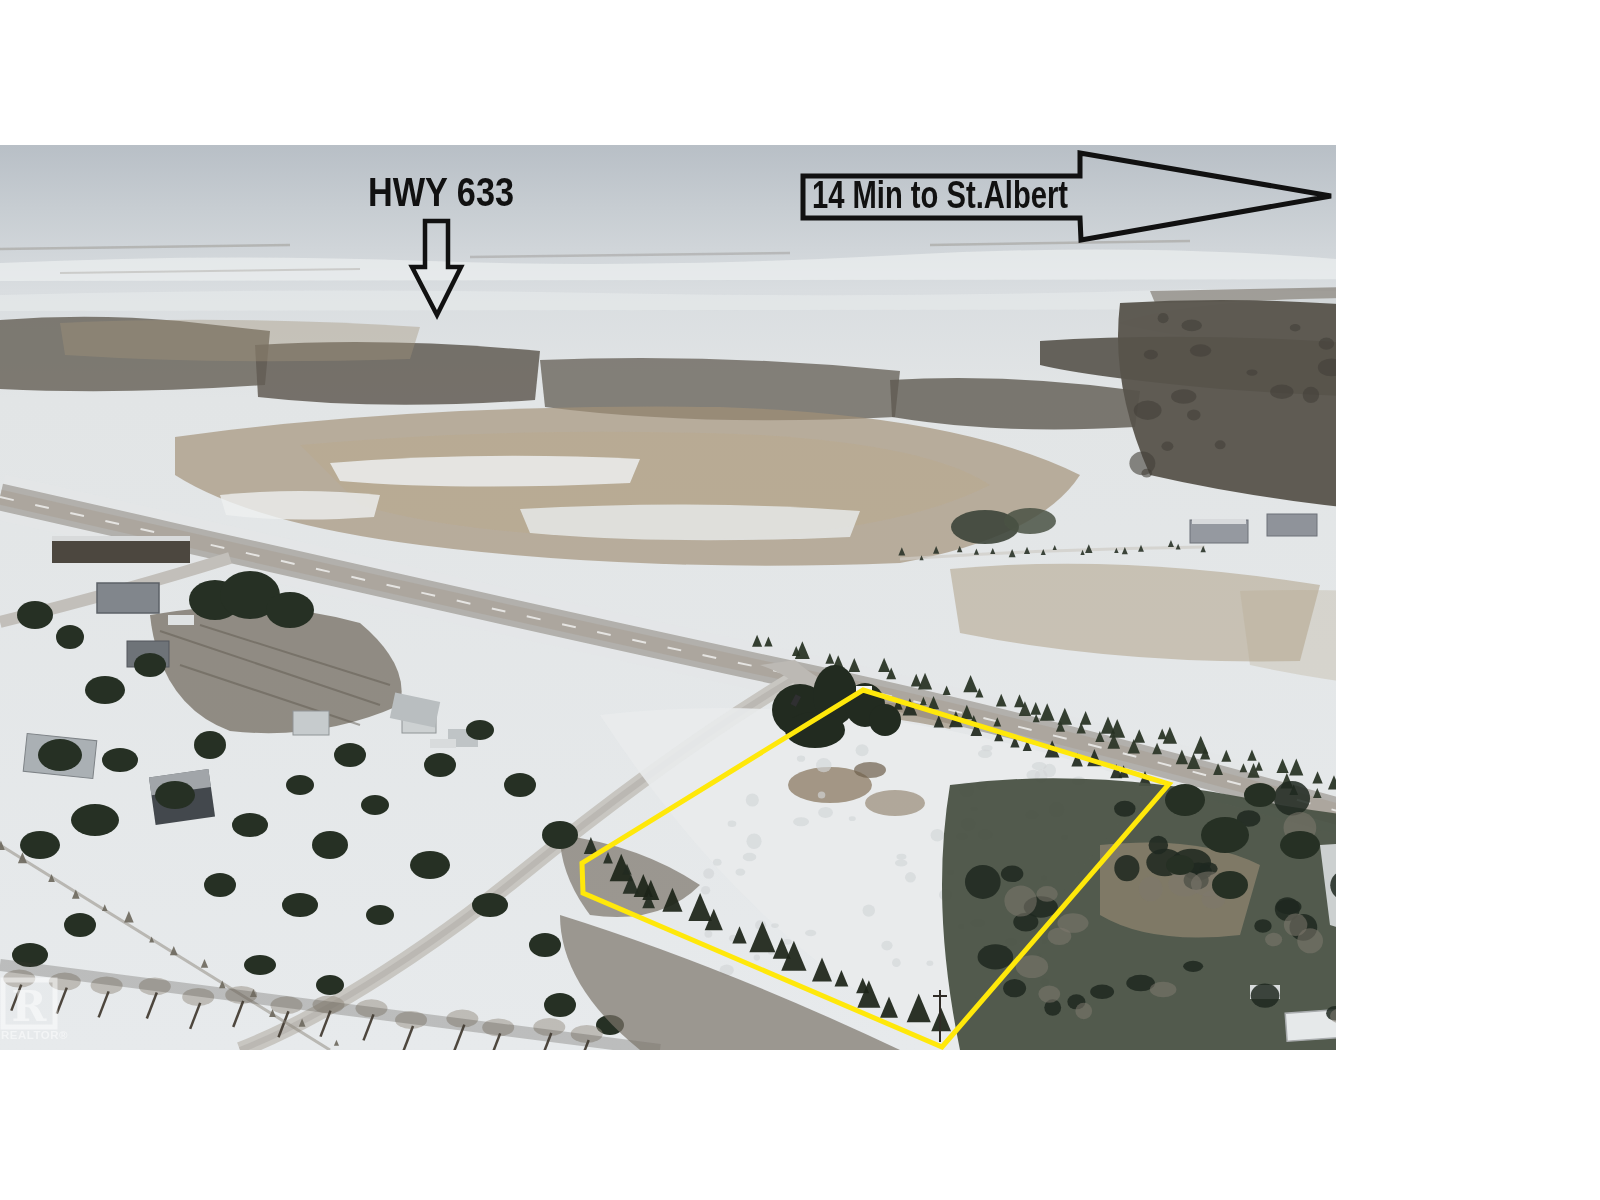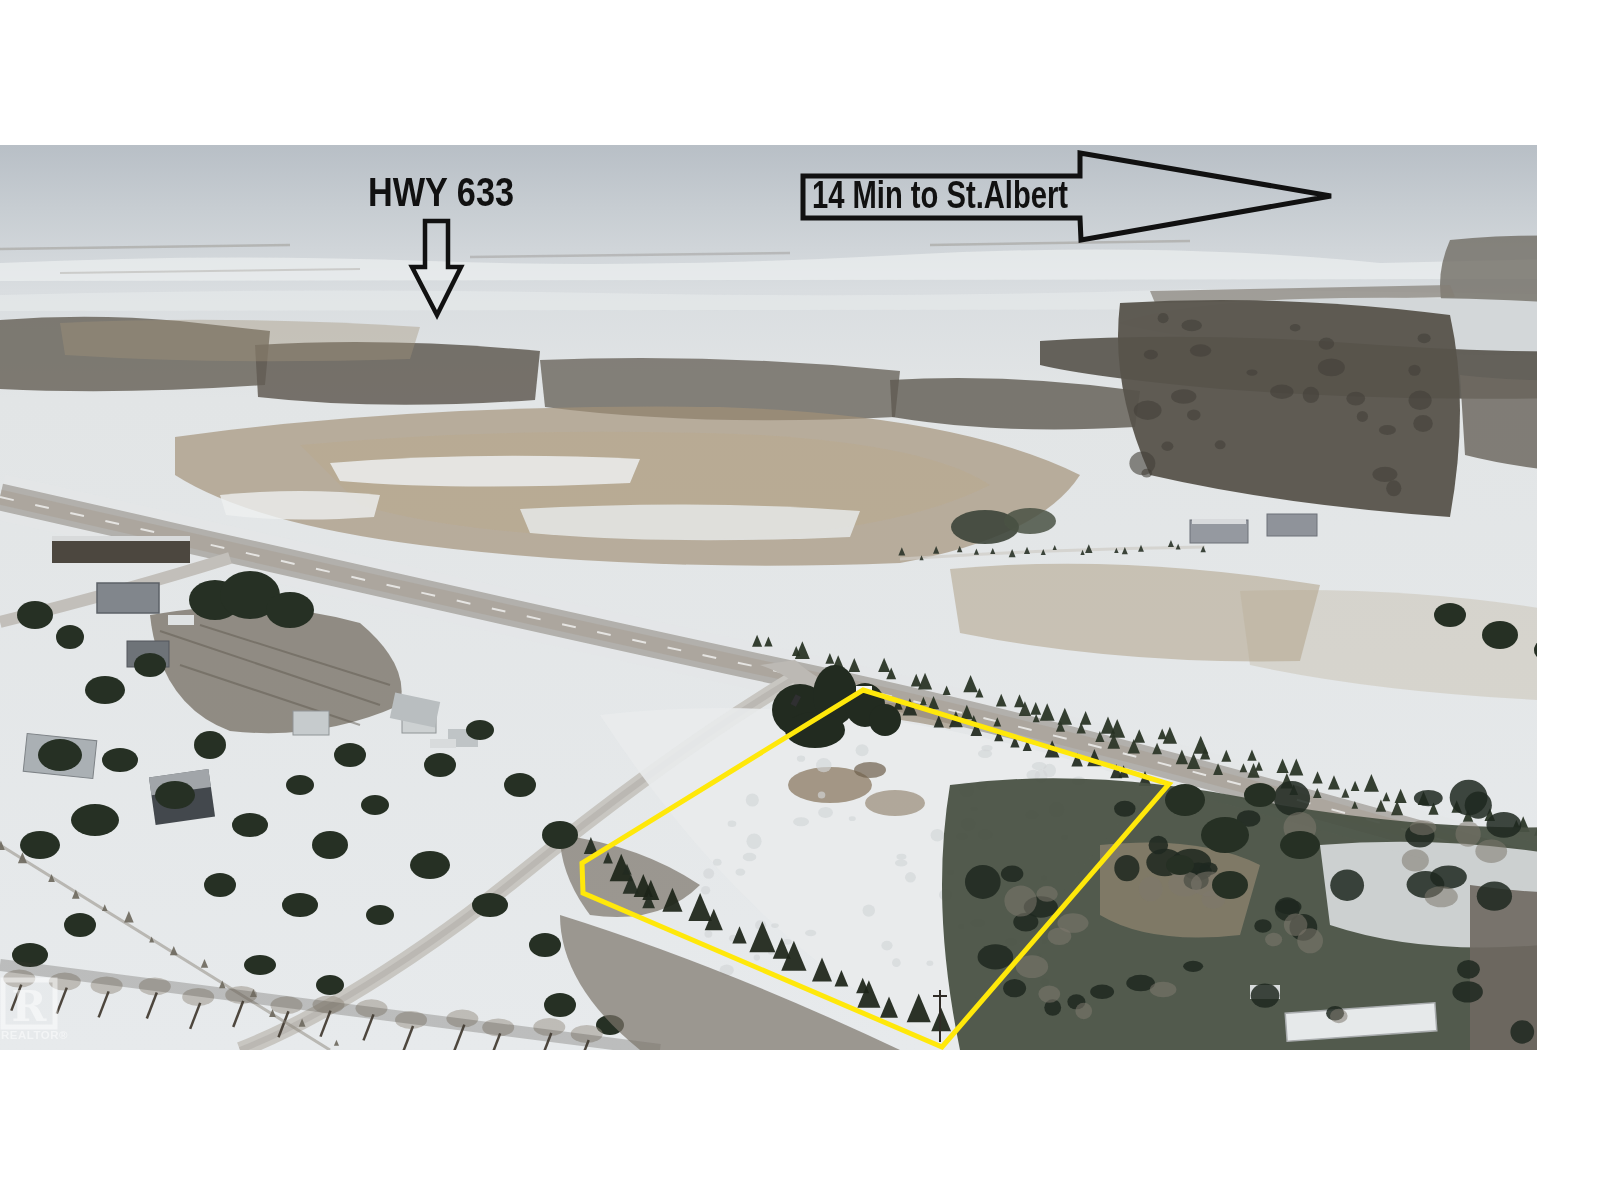--- a/index.html
+++ b/index.html
@@ -1,16 +1,16 @@
 <!DOCTYPE html>
 <html style="--page_bg: #ffffff; --sky_top: #b8bfc6; --sky_horizon: #dfe3e5; --snow: #e7eaec; --field_tan: #a29078; --forest_dark: #57534b; --evergreen: #263024; --bare_trees: #7a7469; --road_asphalt: #b2b0ac; --local_road: #c8c6c1; --lake: #d3d7d9; --lot_color: #ffe80a;"><head>
 <meta charset="utf-8">
 <style>
   html,body{margin:0;padding:0;background:#ffffff;}
-  .canvas{position:relative;width:1537px;height:1200px;background:var(--page_bg,#fff);overflow:hidden;
+  .canvas{position:relative;width:1336px;height:1200px;background:var(--page_bg,#fff);overflow:hidden;
           font-family:"Liberation Sans",sans-serif;}
   .letterbox{position:absolute;left:0;width:1600px;background:#ffffff;}
   .letterbox.top{top:0;height:145px;}
   .letterbox.bottom{top:1050px;height:150px;}
   .photo{position:absolute;left:0;top:145px;width:1600px;height:905px;}
   svg text{font-family:"Liberation Sans",sans-serif;}
   .annot-text{font-weight:bold;fill:#111;}
   .annot-shape{fill:none;stroke:#111;stroke-linejoin:miter;}
   .lot-line{fill:none;stroke:var(--lot_color,#ffe80a);stroke-width:5;stroke-linejoin:miter;}
   .wm{opacity:.5;}

